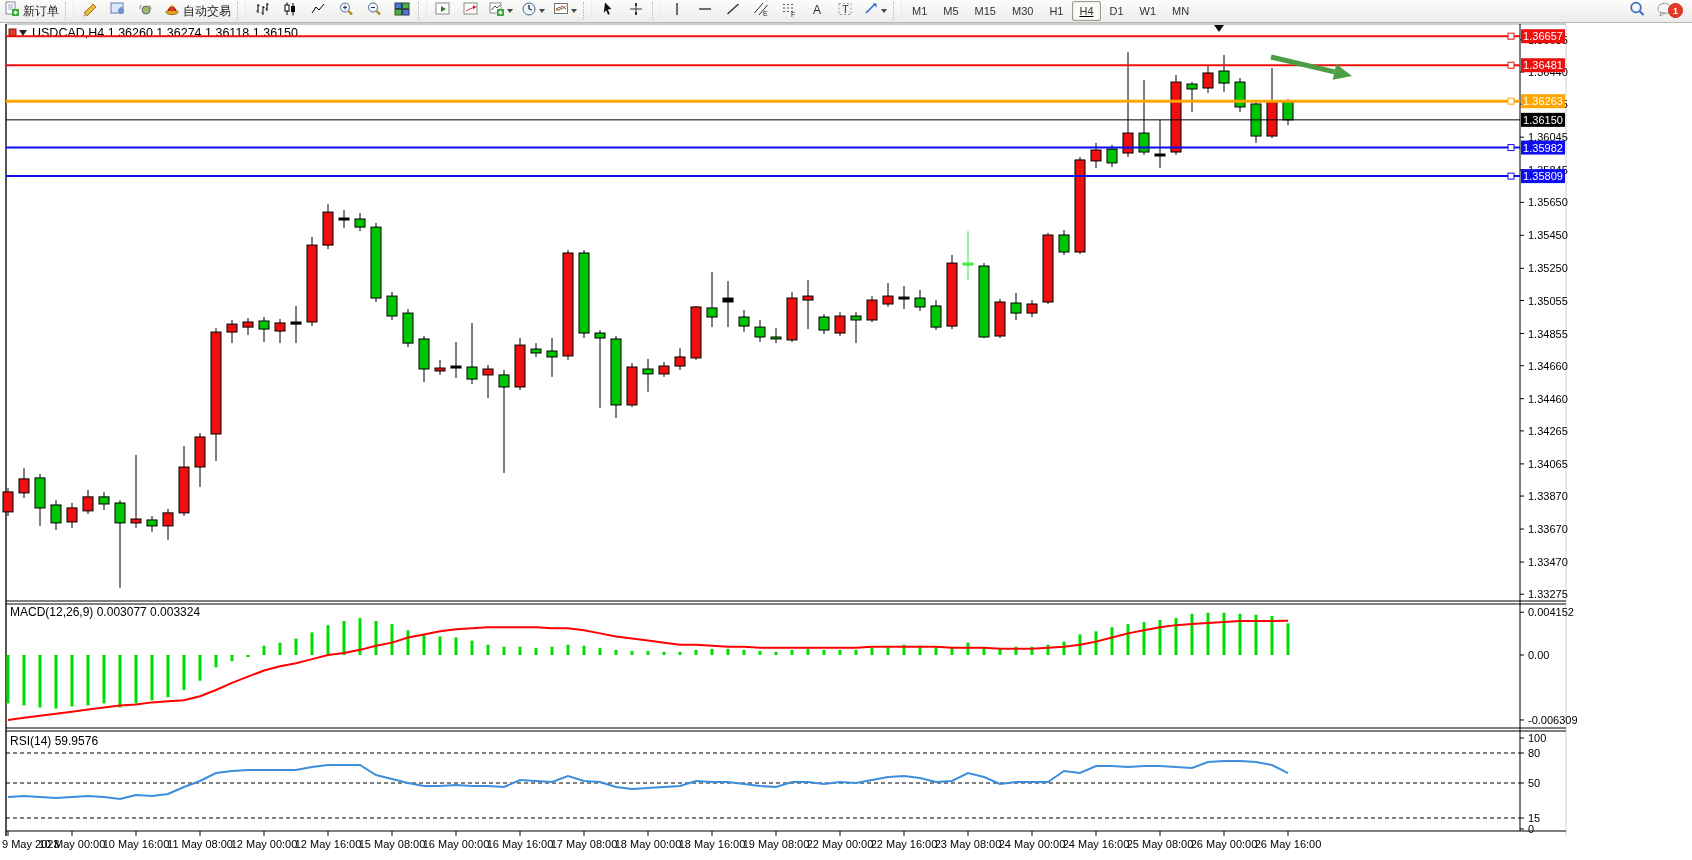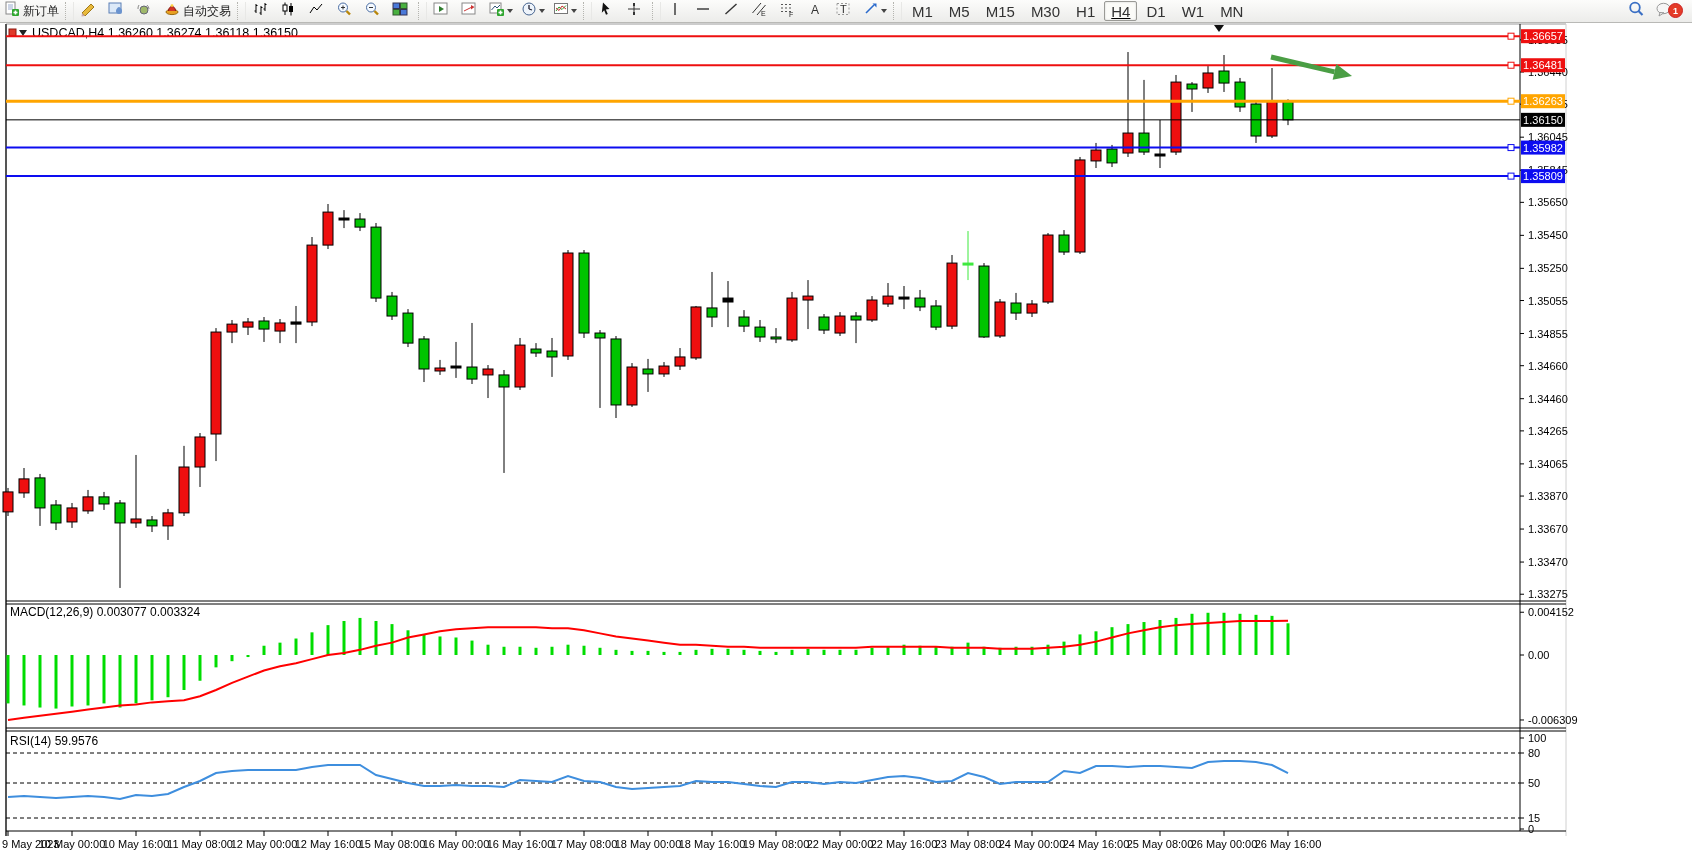--- a/index.html
+++ b/index.html
@@ -1,25 +1,25 @@
 <!DOCTYPE html>
 <html><head>
 <meta charset="utf-8">
 <style>
   html,body{margin:0;padding:0;background:#ffffff;font-family:"Liberation Sans",sans-serif;}
   #stage{position:relative;width:1692px;height:860px;background:#fff;overflow:hidden;}
   
   #toolbar{position:absolute;left:0;top:0;width:1692px;height:22px;
     background:linear-gradient(#fcfcfb,#ececea);border-bottom:1px solid #b9b9b6;
     display:flex;align-items:center;white-space:nowrap;z-index:5;}
-  .tb-btn{height:18px;min-width:20px;display:inline-flex;align-items:center;justify-content:space-between;
+  .tb-btn{height:18px;min-width:20px;display:inline-flex;align-items:center;justify-content:center;
     margin:0 1px;padding:0 2px;border:1px solid transparent;border-radius:2px;cursor:default;}
   .tb-btn.active{background:#fbfbf8;border:1px solid #9a9a96;box-shadow:inset 0 0 2px #ccc;text-decoration:underline;}
   .tb-label{font-size:12px;color:#222;margin-left:3px;}
-  .tf-btn{font-size:15px;color:#333;padding:0 4px;}
+  .tf-btn{font-size:11px;color:#333;padding:0 4px;}
   .tb-sep{width:7px;height:18px;margin:0 2px;border-left:1px dotted #b5b5b0;border-right:1px solid #e8e8e6;}
   .caret{width:0;height:0;border-left:3px solid transparent;border-right:3px solid transparent;
     border-top:4px solid #444;margin-left:2px;}
   .badge{position:absolute;top:1px;right:-6px;width:13px;height:13px;border-radius:50%;
     background:#e43b27;color:#fff;font-size:9px;font-weight:bold;display:flex;align-items:center;
     justify-content:center;border:1px solid #c22;}
   svg text{font-family:"Liberation Sans",sans-serif;}
 </style>
 </head>
 <body>

